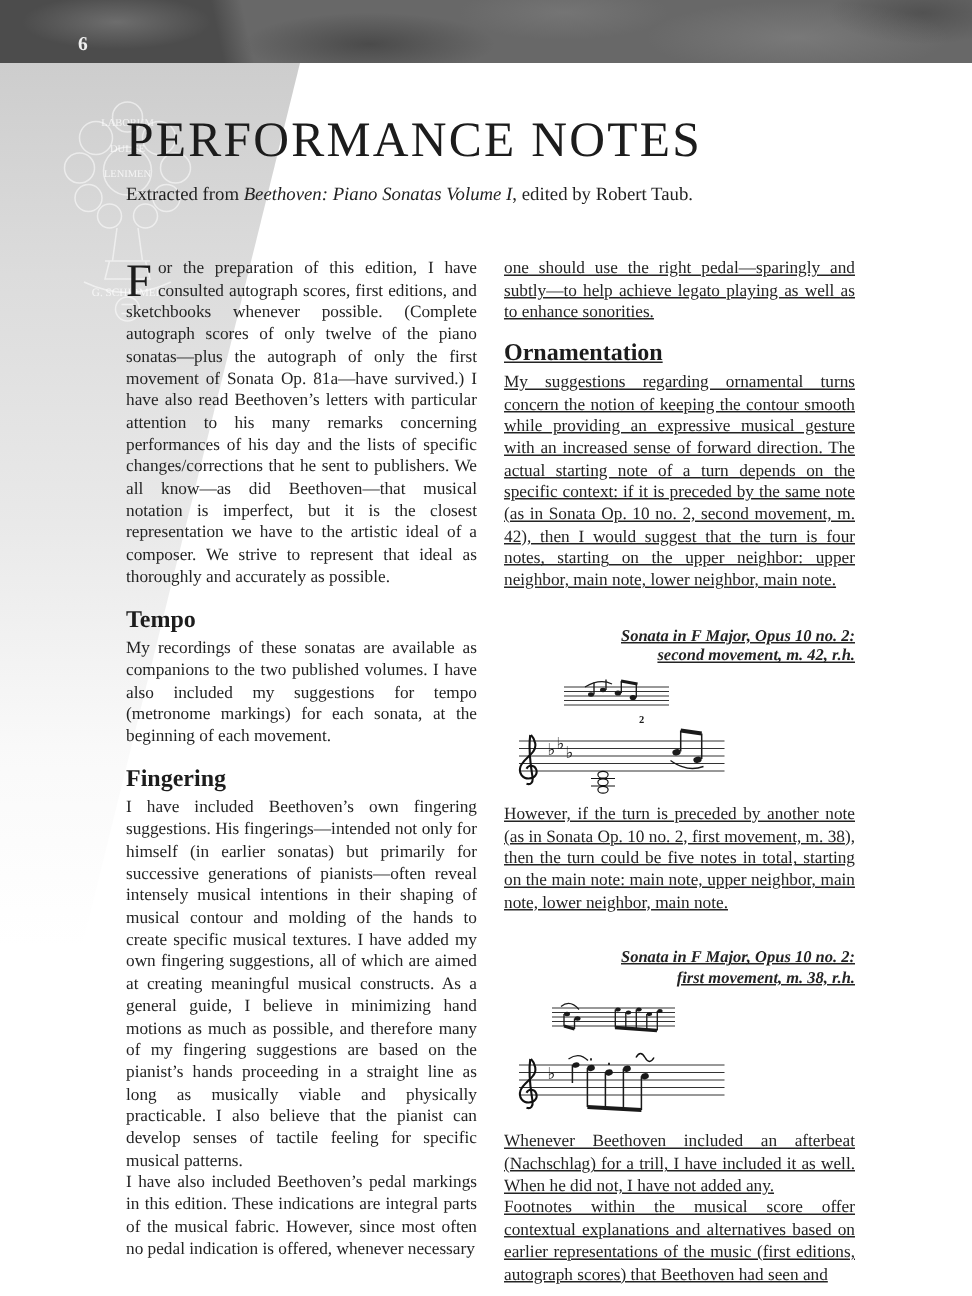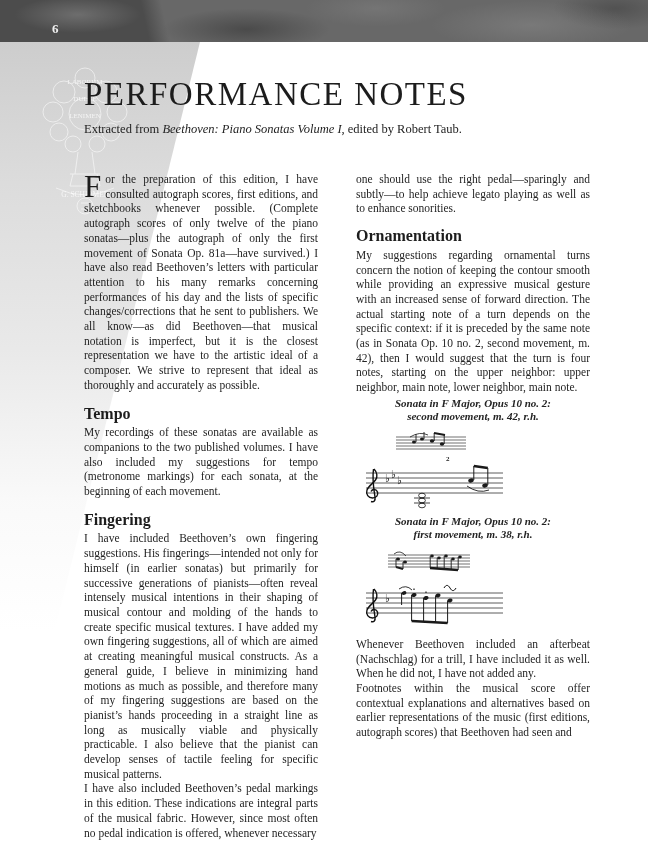--- a/index.html
+++ b/index.html
@@ -35,30 +35,30 @@
   
   .header-text{position:absolute;left:84px;top:76px;width:488px;text-align:left;}
   .title{font-size:33px;letter-spacing:1.5px;color:#1c1c1c;white-space:nowrap;}
   .subtitle{margin-top:9px;font-size:12.5px;color:#222;}
   .subtitle .it{font-style:italic;}
 
   
   .col{position:absolute;top:172px;width:234px;font-size:11.5px;line-height:14.7px;
        color:#242424;text-align:justify;}
   .col-left{left:84px;}
-  .col-right{left:356px;}
+  .col-right{left:336px;text-decoration:underline;}
   .col p{margin:0;}
   h3{font-size:16px;margin:13px 0 4px 0;color:#1d1d1d;text-align:left;}
   .col-left h3{margin-top:14px;}
 
   .dropcap{
     float:left;font-size:31px;line-height:25px;padding:2px 4px 0 0;color:#1c1c1c;
   }
 
-  .caption{margin-top:2px;font-weight:bold;font-style:italic;font-size:11px;line-height:13.5px;text-align:center;}
+  .caption{margin-top:23px;font-weight:bold;font-style:italic;font-size:11px;line-height:13.5px;text-align:right;}
   .music{margin:5px 0 2px 2px;display:block;}
 
   .ped-cont{margin-top:2px;}
 </style>
 </head>
 <body>
 
 <div id="page">
 
   <div class="topbar">
@@ -167,20 +167,21 @@
         <ellipse cx="113" cy="51.5" rx="2.8" ry="2.1" transform="rotate(-15 113 51.5)"></ellipse>
         <ellipse cx="127" cy="56.5" rx="2.8" ry="2.1" transform="rotate(-15 127 56.5)"></ellipse>
       </g>
       <g stroke="#1a1a1a" fill="none">
         <path d="M115.8,51 V37 M129.8,56 V39" stroke-width="1"></path>
         <path d="M115.8,37 L129.8,39" stroke-width="2.6"></path>
         <path d="M109,57 Q120,65 131,61" stroke-width="0.9"></path>
       </g>
     </svg>
 
+    <p>However, if the turn is preceded by another note (as in Sonata Op. 10 no. 2, first movement, m. 38), then the turn could be five notes in total, starting on the main note: main note, upper neighbor, main note, lower neighbor, main note.</p>
 
     <div class="caption">
       <div>Sonata in F Major, Opus 10 no. 2:</div>
       <div>first movement, m. 38, r.h.</div>
     </div>
 
     <svg class="music" width="150" height="88" viewBox="0 0 150 88">
 
       <g stroke="#333" stroke-width="0.7">
         <path d="M30,8 H112 M30,11 H112 M30,14 H112 M30,17 H112 M30,20 H112"></path>

